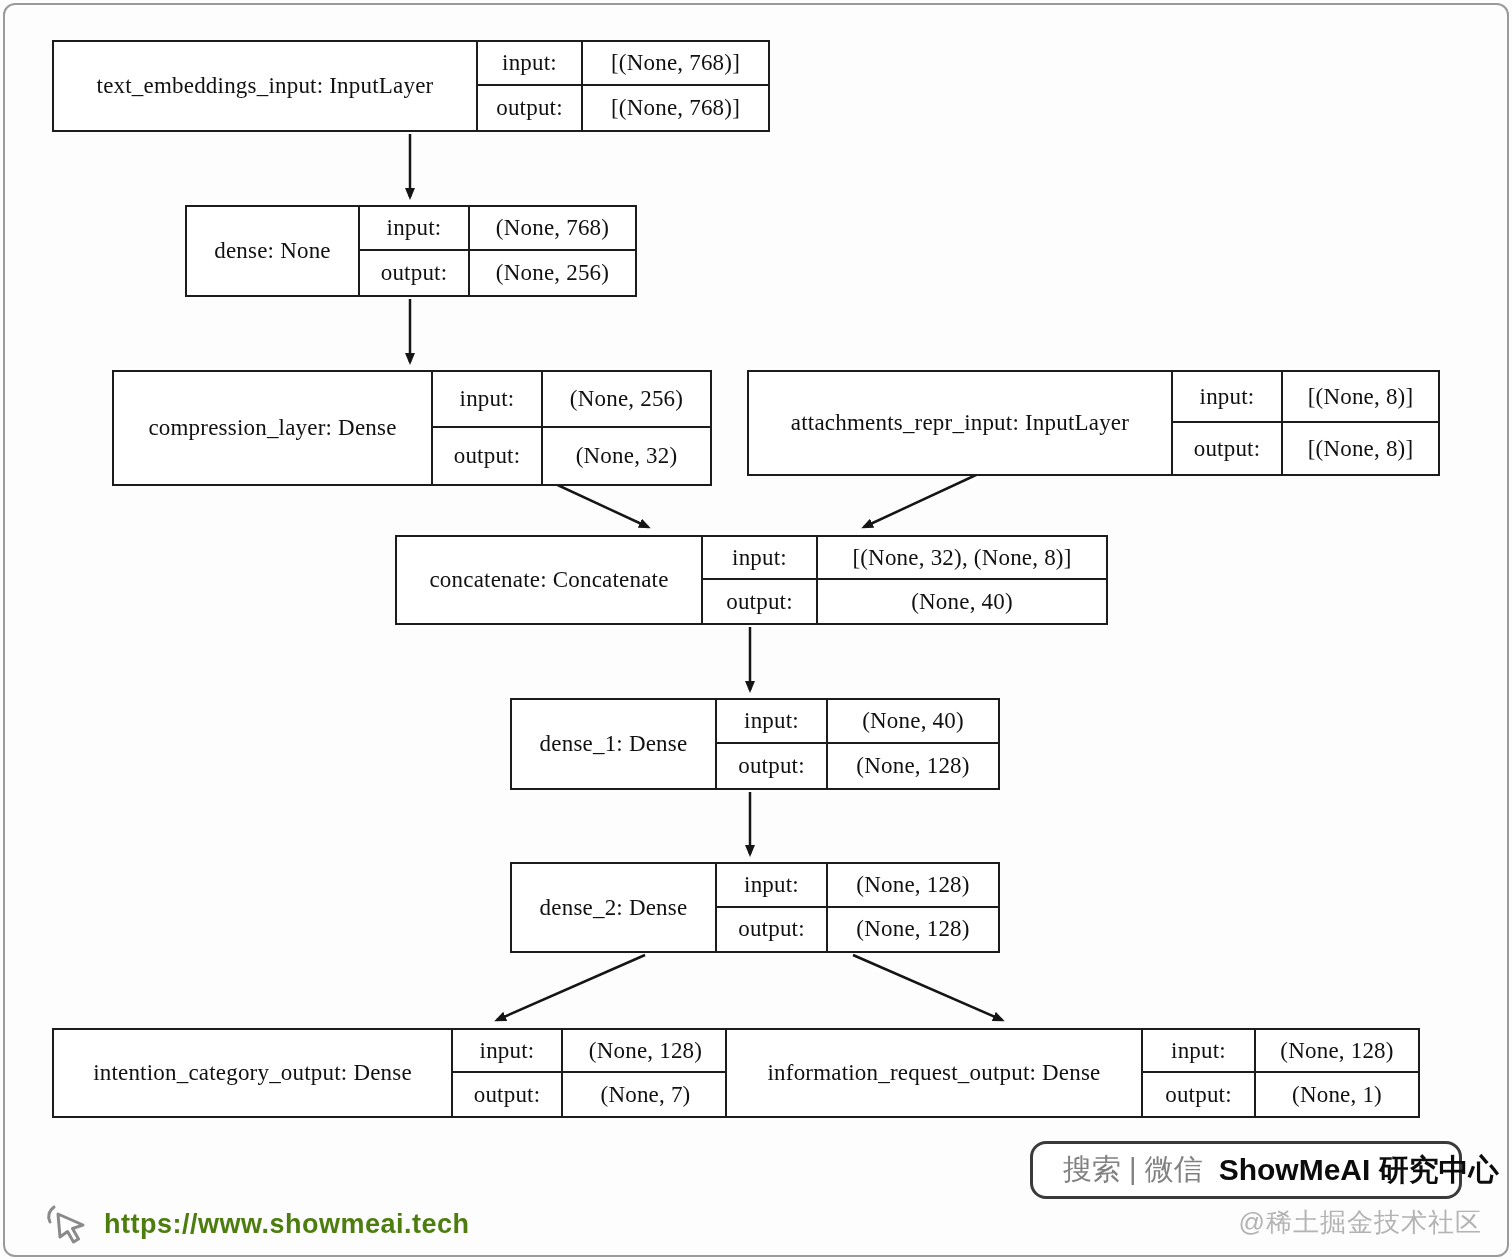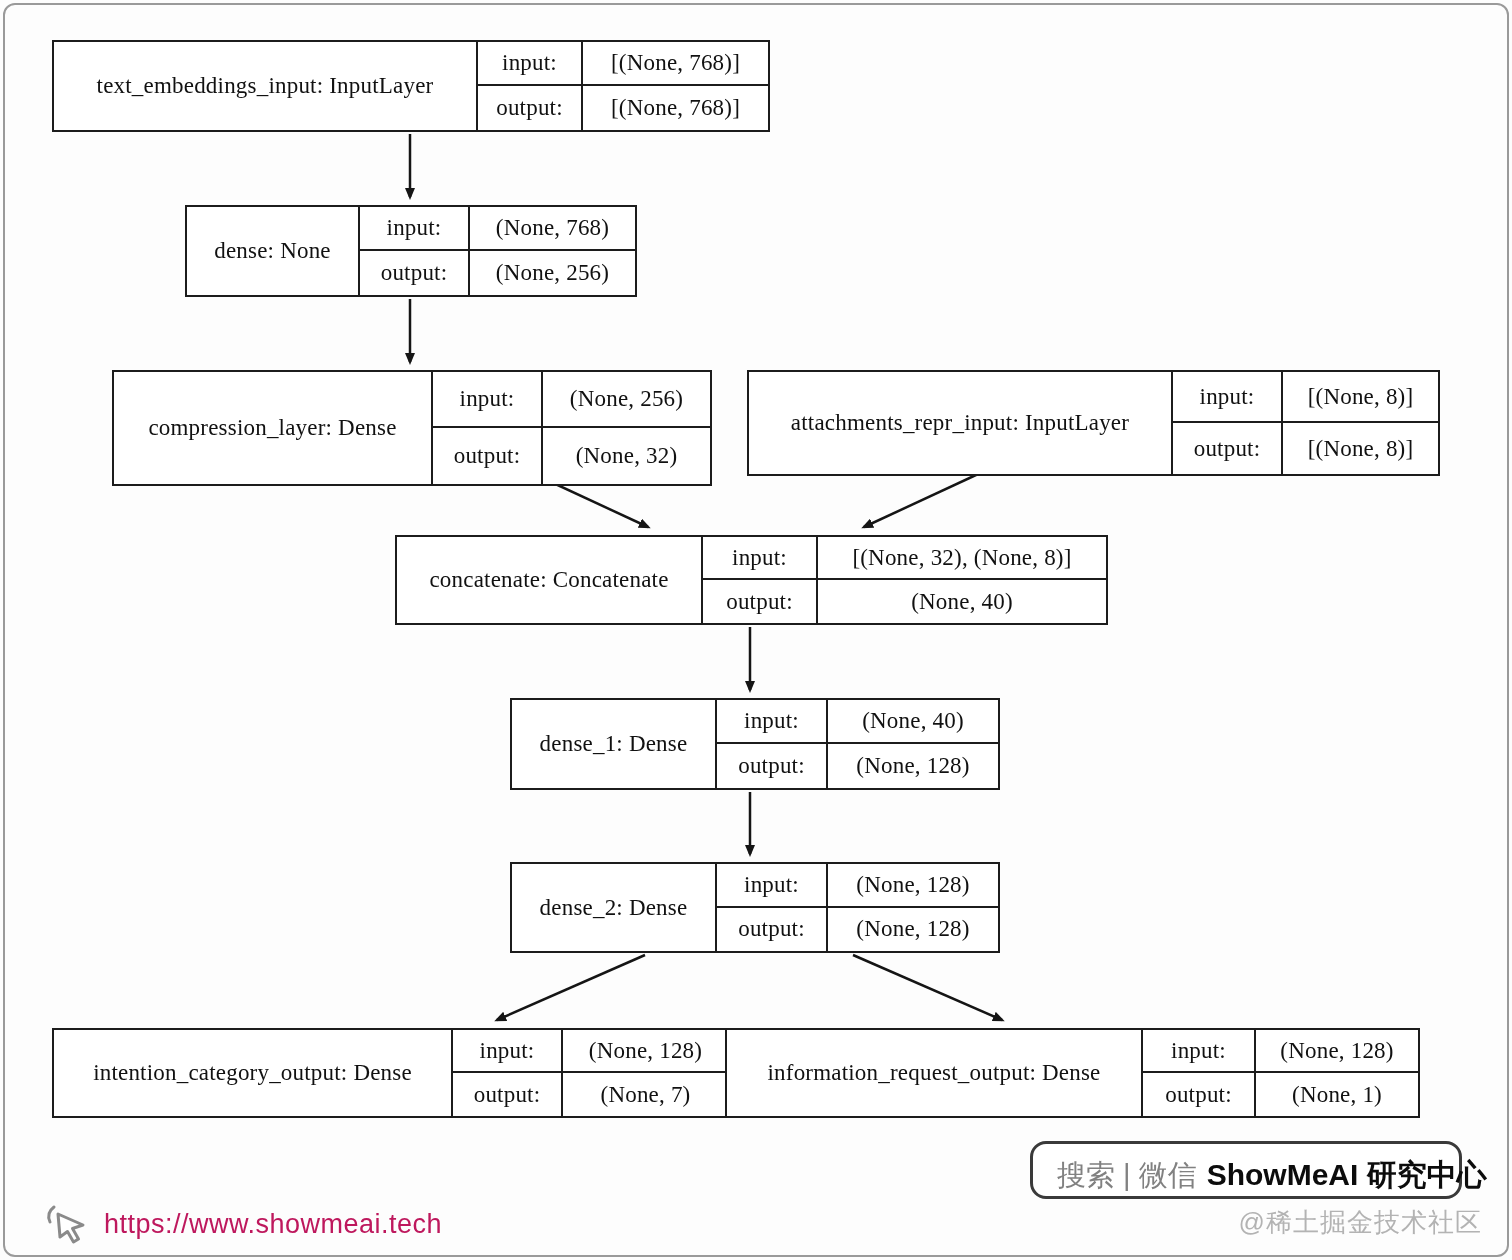--- a/index.html
+++ b/index.html
@@ -65,22 +65,22 @@
     position: absolute;
     left: 1030px;
     top: 1141px;
     width: 432px;
     height: 58px;
     box-sizing: border-box;
     border: 3px solid #3a3a3a;
     border-radius: 16px;
     background: #ffffff;
     display: flex;
-    align-items: flex-end;
-    gap: 10px;
+    align-items: center;
+    gap: 16px;
     padding: 0 14px;
     font-family: "Liberation Sans", sans-serif;
     white-space: nowrap;
   }
   .badge-gray {
     color: #818181;
     font-size: 29px;
   }
   .badge-brand {
     color: #0c0c0c;
@@ -100,23 +100,23 @@
     position: absolute;
     left: 42px;
     top: 1196px;
     height: 56px;
     display: flex;
     align-items: center;
     gap: 14px;
   }
   .footer-url {
     font-family: "Liberation Sans", sans-serif;
-    font-weight: normal;
+    font-weight: bold;
     font-size: 27px;
-    color: #be185d;
+    color: #4d7c0f;
     letter-spacing: 0.5px;
   }
 </style>
 </head>
 <body>
 
 <div id="stage">
 
   <svg class="edges" width="1512" height="1260" aria-hidden="true">
     <defs>

